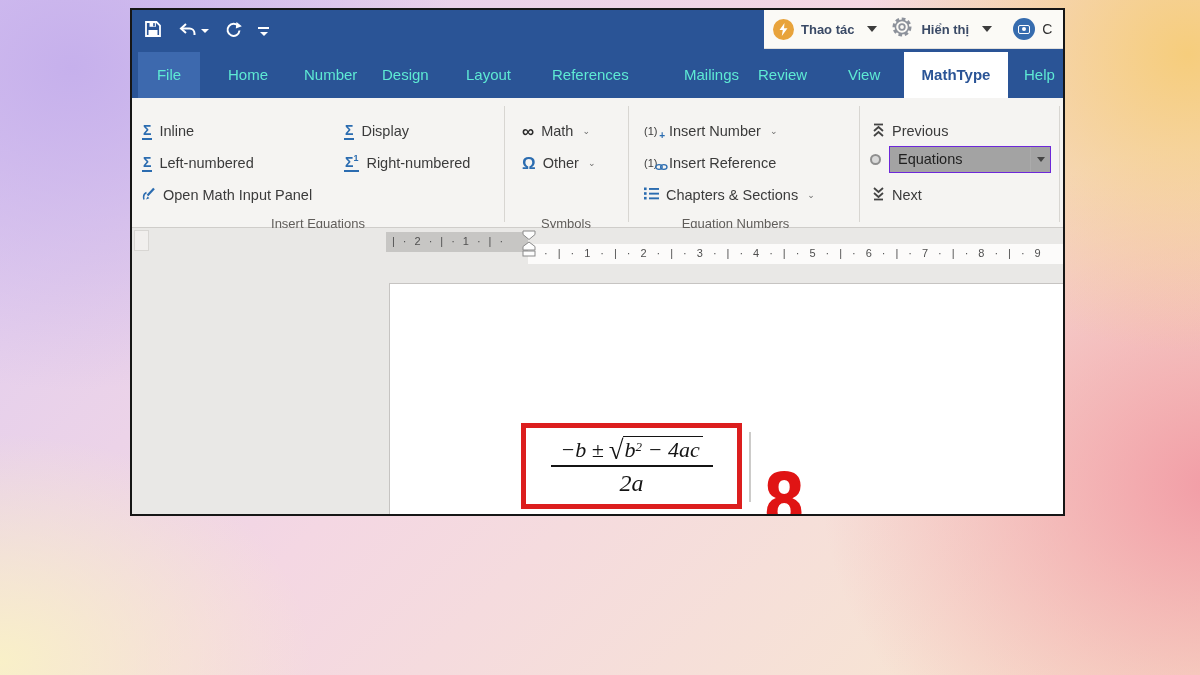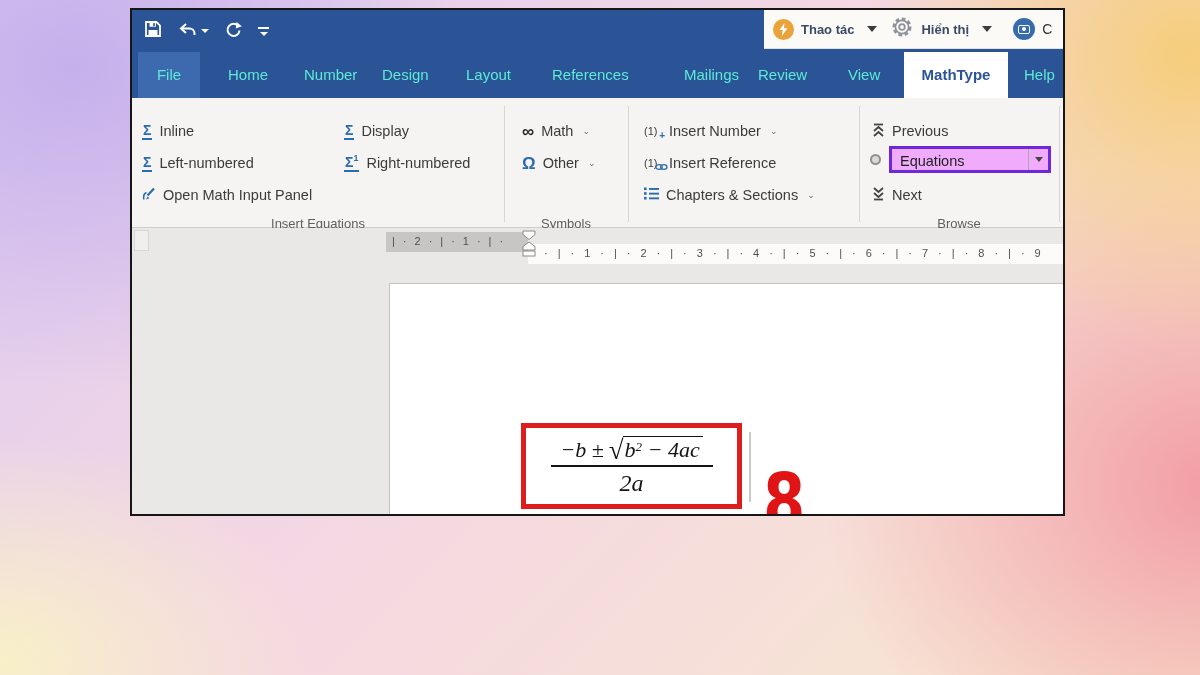--- a/index.html
+++ b/index.html
@@ -49,21 +49,21 @@
   .glabel{ position:absolute; top:118px; height:18px; font-size:13px; color:#605d5a; text-align:center; }
   .sig{ display:inline-block; color:#2b6cb0; font-weight:bold; font-size:14px; line-height:1;
         border-bottom:2px solid #2b6cb0; padding:0 1px 1px 1px; }
   .sig sup{ font-size:9px; font-weight:bold; }
   .glyph-dark{ font-size:17px; font-weight:bold; color:#2b2b2b; line-height:1; }
   .glyph-blue{ font-size:17px; font-weight:bold; color:#2b6cb0; line-height:1; }
   .caret-sm{ font-size:9px; color:#6b6b6b; margin-left:2px; }
   .num-ico{ position:relative; font-size:11px; color:#3c3c3c; width:18px; }
   .num-ico .plus{ position:absolute; right:-3px; bottom:-4px; color:#2b6cb0; font-weight:bold; font-size:10px; }
   .num-ico .chain{ position:absolute; right:-6px; bottom:-4px; }
-  .combo{ position:absolute; left:757px; top:48px; width:162px; height:27px; background:#f0abfc; border:3px solid #6d28d9; display:flex; }
+  .combo{ position:absolute; left:757px; top:48px; width:162px; height:27px; background:#a3a3a3; border:1px solid #6d28d9; display:flex; }
   .combo-text{ flex:1; font-size:14.5px; color:#1f1f1f; line-height:25px; padding-left:8px; }
   .combo-btn{ width:20px; border-left:1px solid #ababab; display:flex; align-items:center; justify-content:center; }
   .combo-btn .c{ width:0; height:0; border-left:4px solid transparent; border-right:4px solid transparent; border-top:5px solid #444; }
   .ring{ position:absolute; left:738px; top:56px; width:11px; height:11px; border:2px solid #8f8f8f; border-radius:50%; background:#d9d9d9; }
 
   
   .workspace{ position:absolute; left:0; top:218px; right:0; bottom:0; background:#e9e8e6; overflow:hidden; }
   .tabsel{ position:absolute; left:2px; top:2px; width:15px; height:21px; background:#f1efed; border:1px solid #d8d6d3; }
   .ruler-gray{ position:absolute; left:254px; top:4px; width:142px; height:20px; background:#c7c6c4;
     font-size:11px; color:#4f4f4f; line-height:19px; letter-spacing:8px; padding-left:6px; overflow:hidden; white-space:nowrap; }
@@ -234,20 +234,21 @@
             <rect x="5" y="1" width="10" height="1.9" fill="#2b6cb0"></rect>
           <rect x="0" y="5.2" width="2.6" height="2.6" fill="#2b6cb0"></rect>
             <rect x="5" y="5.7" width="10" height="1.9" fill="#2b6cb0"></rect>
           <rect x="0" y="9.9" width="2.6" height="2.6" fill="#2b6cb0"></rect>
             <rect x="5" y="10.4" width="10" height="1.9" fill="#2b6cb0"></rect>
         </svg>
       </span>
       <span>Chapters &amp; Sections</span>
       <span class="caret-sm">⌄</span>
     </div>
+    <div class="glabel" style="left:496px; width:215px">Equation Numbers</div>
 
     <div class="ritem row1" style="left:740px">
       <span>
         <svg width="13" height="14" viewBox="0 0 13 14">
           <path d="M2 1.5 H11" stroke="#444" stroke-width="1.8" fill="none"></path>
           <path d="M2 8 L6.5 4 L11 8" stroke="#444" stroke-width="1.8" fill="none"></path>
           <path d="M2 13 L6.5 9 L11 13" stroke="#444" stroke-width="1.8" fill="none"></path>
         </svg>
       </span>
       <span>Previous</span>
@@ -262,21 +263,20 @@
     <div class="ritem row3" style="left:740px">
       <span>
         <svg width="13" height="14" viewBox="0 0 13 14">
           <path d="M2 1 L6.5 5 L11 1" stroke="#444" stroke-width="1.8" fill="none"></path>
           <path d="M2 6 L6.5 10 L11 6" stroke="#444" stroke-width="1.8" fill="none"></path>
           <path d="M2 12.5 H11" stroke="#444" stroke-width="1.8" fill="none"></path>
         </svg>
       </span>
       <span>Next</span>
     </div>
-    <div class="glabel" style="left:727px; width:200px">Browse</div>
   </div>
 
   <div class="workspace">
     <span class="tabsel"></span>
     <div class="ruler-gray">|·2·|·1·|·</div>
     <div class="ruler-white">·|·1·|·2·|·3·|·4·|·5·|·6·|·7·|·8·|·9</div>
     <span class="indents">
       <svg width="16" height="27" viewBox="0 0 16 27">
         <polygon points="2,1 14,1 14,4.5 8,9.5 2,4.5" fill="#fdfdfd" stroke="#8a8a8a" stroke-width="1"></polygon>
         <polygon points="8,12 14,16.5 14,20 2,20 2,16.5" fill="#fdfdfd" stroke="#8a8a8a" stroke-width="1"></polygon>

